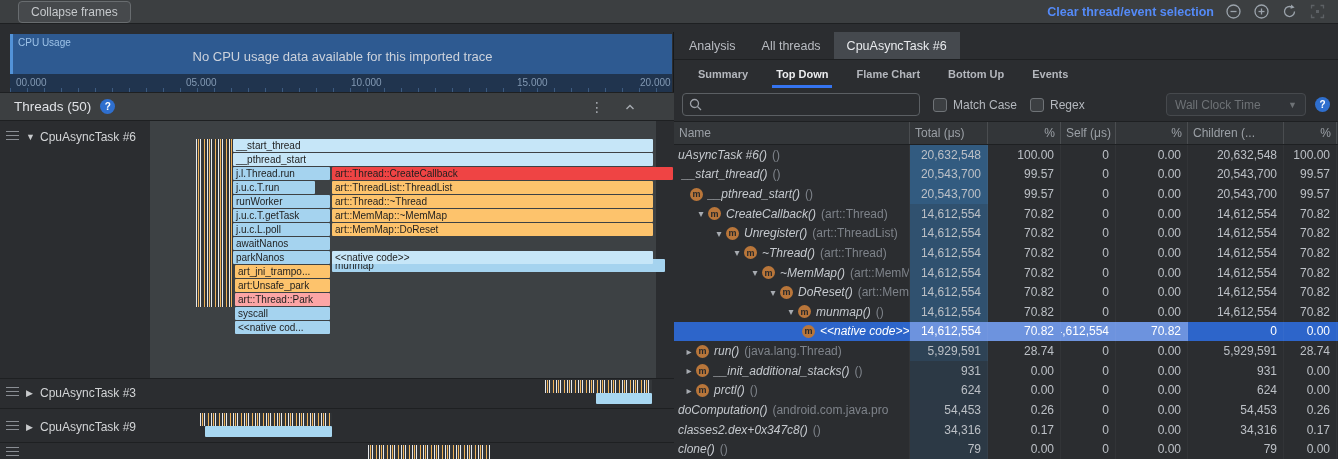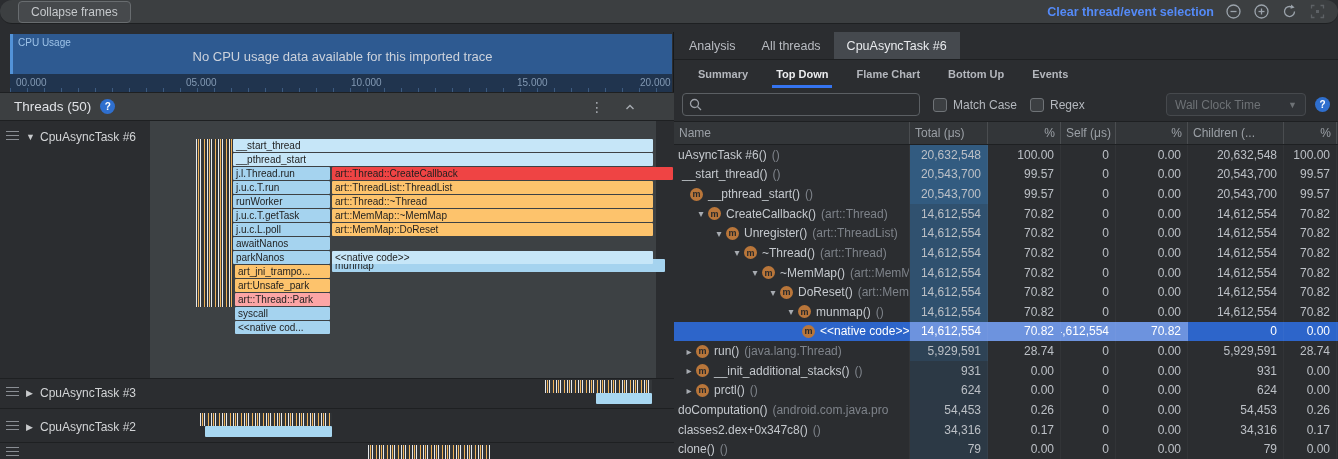--- a/index.html
+++ b/index.html
@@ -5,21 +5,21 @@
   * { box-sizing: border-box; }
   html,body { margin:0; padding:0; background:#1e2022; }
   #app {
     position:relative; width:1338px; height:459px; overflow:hidden;
     background:#2b2d30; font-family:"Liberation Sans","DejaVu Sans",sans-serif;
     color:#bcc0c6; font-size:12px;
   }
 
   
   .topbar { position:absolute; top:0; left:0; width:1338px; height:24px;
-    background:#3c3f41; border-bottom:1px solid #1e2022; display:flex; align-items:center;border-radius:15px; }
+    background:#3c3f41; border-bottom:1px solid #1e2022; display:flex; align-items:center; }
   .btn-collapse { margin-left:18px; height:22px; padding:0 12px; background:#46494c;
     border:1px solid #686c6f; border-radius:4px; color:#c6c9cc; font-size:12px;
     font-family:inherit; display:flex; align-items:center; }
   .topbar-right { margin-left:auto; display:flex; align-items:center; gap:11px; padding-right:12px; }
   .link-clear { color:#548af7; font-size:12.5px; cursor:pointer;font-weight:bold; }
   .tb-icon { width:17px; height:17px; display:block; }
 
   
   .main { position:absolute; top:32px; left:0; width:1338px; height:427px; display:flex; }
   .left-panel { position:relative; width:674px; height:427px; border-right:1px solid #17191b; background:#2b2d30; }
@@ -90,21 +90,21 @@
   .hc.right { justify-content:flex-end; }
   .tbl-body { flex:1; display:flex; flex-direction:column; min-height:0; }
   .tbl-row { flex:1; display:grid; grid-template-columns:var(--cols); align-items:stretch;
     font-size:12px; color:#bcc0c6; cursor:pointer; }
   .tbl-row.sel { background:#2d65ca; color:#ffffff; }
   .tc { display:flex; align-items:center; border-right:1px solid rgba(255,255,255,0.035); overflow:hidden; white-space:nowrap; }
   .tc.num { justify-content:flex-end; padding-right:6px; }
   .chev { width:14px; flex:0 0 14px; font-size:10px; color:#a7abb1; text-align:center; }
   .mic { width:13px; height:13px; flex:0 0 13px; border-radius:50%; background:#b9763a; color:#26282a;
     font-size:9px; font-weight:bold; display:flex; align-items:center; justify-content:center; margin-right:5px; }
-  .nm { color:#c5c9ce; }
+  .nm { color:#c5c9ce;font-style:italic; }
   .dt { color:#7e838a; margin-left:5px; }
   .tbl-row.sel .nm { color:#ffffff; }
 </style>
 </head>
 <body>
 
 <div id="app">
 
   <div class="topbar">
     <button class="btn-collapse">Collapse frames</button>
@@ -163,21 +163,21 @@
         <div class="flame-bg"></div>
 
         <span class="hamburger" style="top:10px"></span>
         <span class="t-arrow" style="left:26px; top:11px">▼</span>
         <span class="t-name" style="left:40px; top:9px">CpuAsyncTask #6</span>
         <div style="position:absolute; left:150px; top:0; width:506px; height:257px;" id="flame">
             <div class="fbox" style="left: 83px; top: 18px; width: 420px; background: rgb(198, 230, 248);">__start_thread</div>
             <div class="fbox" style="left: 83px; top: 32px; width: 420px; background: rgb(198, 230, 248);">__pthread_start</div>
             <div class="fbox" style="left: 83px; top: 46px; width: 97px; background: rgb(165, 211, 239);">j.l.Thread.run</div>
             <div class="fbox" style="left: 182px; top: 46px; width: 341px; background: #ef4444;">art::Thread::CreateCallback</div>
-            <div class="fbox" style="left: 83px; top: 60px; width: 97px; background: rgb(165, 211, 239);">j.u.c.T.run</div>
+            <div class="fbox" style="left: 83px; top: 60px; width: 82px; background: rgb(165, 211, 239);">j.u.c.T.run</div>
             <div class="fbox" style="left: 182px; top: 60px; width: 321px; background: rgb(253, 195, 108);">art::ThreadList::ThreadList</div>
             <div class="fbox" style="left: 83px; top: 74px; width: 97px; background: rgb(165, 211, 239);">runWorker</div>
             <div class="fbox" style="left: 182px; top: 74px; width: 321px; background: rgb(253, 195, 108);">art::Thread::~Thread</div>
             <div class="fbox" style="left: 83px; top: 88px; width: 97px; background: rgb(165, 211, 239);">j.u.c.T.getTask</div>
             <div class="fbox" style="left: 182px; top: 88px; width: 321px; background: rgb(253, 195, 108);">art::MemMap::~MemMap</div>
             <div class="fbox" style="left: 83px; top: 102px; width: 97px; background: rgb(165, 211, 239);">j.u.c.L.poll</div>
             <div class="fbox" style="left: 182px; top: 102px; width: 321px; background: rgb(253, 195, 108);">art::MemMap::DoReset</div>
             <div class="fbox" style="left: 83px; top: 116px; width: 97px; background: rgb(165, 211, 239);">awaitNanos</div>
             <div class="fbox" style="left: 182px; top: 116px; width: 333px; background: rgb(165, 211, 239); margin-top: 22px;">munmap</div>
             <div class="fbox" style="left: 83px; top: 130px; width: 97px; background: rgb(165, 211, 239);">parkNanos</div>
@@ -195,21 +195,21 @@
         <span class="hamburger" style="top:266px"></span>
         <span class="t-arrow" style="left:26px; top:267px">▶</span>
         <span class="t-name" style="left:40px; top:265px">CpuAsyncTask #3</span>
         <div class="barcode" style="left:545px; top:259px; width:107px; height:13px;"></div>
         <div class="miniblue" style="left:596px; top:272px; width:56px; height:11px;"></div>
 
         <div class="row-sep" style="top:287px"></div>
 
         <span class="hamburger" style="top:300px"></span>
         <span class="t-arrow" style="left:26px; top:301px">▶</span>
-        <span class="t-name" style="left:40px; top:299px">CpuAsyncTask #2</span>
+        <span class="t-name" style="left:40px; top:299px">CpuAsyncTask #9</span>
         <div class="barcode" style="left:200px; top:292px; width:132px; height:13px;"></div>
         <div class="miniblue" style="left:205px; top:305px; width:127px; height:11px;"></div>
 
         <div class="row-sep" style="top:321px"></div>
 
         <span class="hamburger" style="top:326px"></span>
         <div class="barcode" style="left:368px; top:324px; width:122px; height:14px;"></div>
       </div>
     </div>
 

